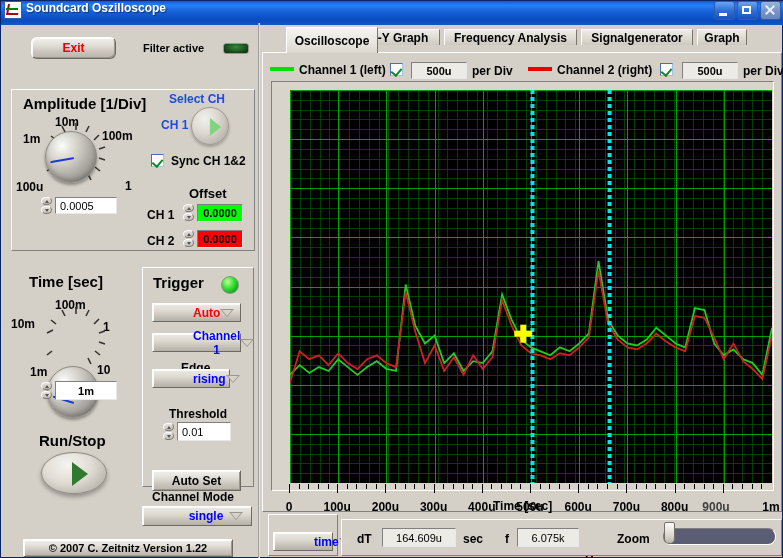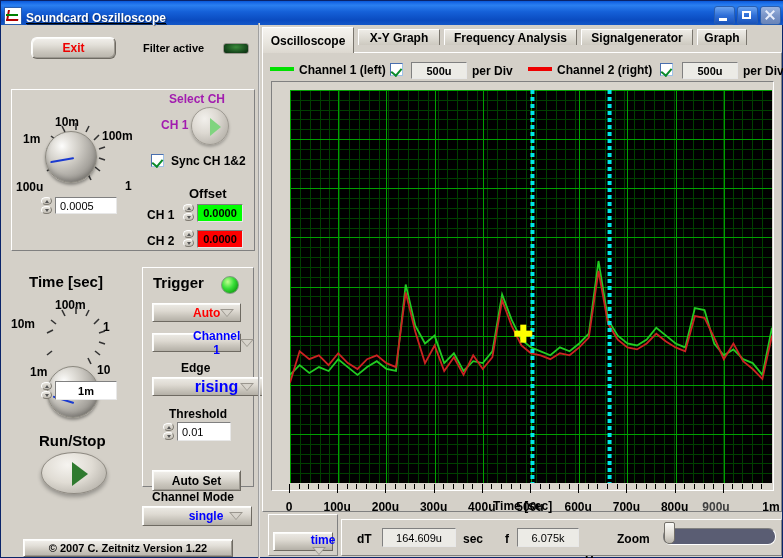--- a/index.html
+++ b/index.html
@@ -9,21 +9,21 @@
     background:#c8c8c0;
     -webkit-font-smoothing:none;
   }
   #app{position:relative;width:783px;height:558px;background:#d4d0c8;
        border:1px solid #0a246a;box-sizing:border-box;}
 
   
   .titlebar{
     position:absolute;left:0;top:0;width:783px;height:24px;
     background:linear-gradient(180deg,#0a59d8 0%,#1a6ce8 8%,#2a7ff0 18%,#1560d8 45%,#0a4bc0 80%,#1357c8 100%);
-    display:flex;align-items:flex-end;text-decoration:underline;
+    display:flex;align-items:flex-start;
   }
   .titlebar .tlogo{width:16px;height:16px;margin-left:3px;margin-right:4px;
     background:#fff;border:1px solid #2a5fb0;position:relative;overflow:hidden;}
   .titlebar .tlogo:after{content:"";position:absolute;left:1px;top:6px;width:12px;height:2px;background:#008000;}
   .titlebar .tlogo:before{content:"";position:absolute;left:2px;top:2px;width:10px;height:9px;
     border-left:2px solid #b00000;border-bottom:2px solid #b00000;transform:skewX(-10deg);}
   .ttitle{color:#fff;font-size:12px;font-weight:bold;text-shadow:1px 1px 1px rgba(0,0,0,.45);}
   .tbtns{margin-left:auto;display:flex;gap:2px;padding-right:3px;}
   .tbtn{width:19px;height:17px;border:1px solid #2a5fb0;border-radius:3px;
         background:linear-gradient(180deg,#6ba4f0,#2f6fd8 50%,#1a52b8);
@@ -89,24 +89,24 @@
   .led{border-radius:50%;}
 
   
   .tab{
     position:absolute;height:16px;box-sizing:border-box;
     background:linear-gradient(180deg,#eeece7,#dddad2 55%,#cdc9c0);
     border:1px solid;border-color:#ffffff #7a766e #7a766e #ffffff;
     border-bottom:none;display:flex;align-items:center;justify-content:center;
     font-size:12px;font-weight:bold;color:#000;cursor:default;
   }
-  .tab.active{background:linear-gradient(180deg,#f6f4f0,#e8e5de 60%,#dcd8d0);height:26px;z-index:5;}
+  .tab.active{background:linear-gradient(180deg,#f6f4f0,#e8e5de 60%,#dcd8d0);height:26px;z-index:5;margin-left:24px;}
 
   .lbl{position:absolute;font-weight:bold;color:#000;white-space:nowrap;}
-  .lbl.dim{color:#a21caf;}
+  .lbl.dim{color:#1d4ed8;}
 
   
   #plotwrap{position:absolute;left:270px;top:80px;width:503px;height:410px;
     background:#d8d4cc;border:1px solid;border-color:#808080 #fff #fff #808080;box-sizing:border-box;}
   #plot{position:absolute;left:18px;top:8px;width:482px;height:393px;background:#000;overflow:hidden;}
   .xaxis{position:absolute;left:288px;top:481px;width:482px;height:30px;}
 </style>
 </head>
 <body>
 
@@ -131,20 +131,21 @@
 
   <div class="btn3d" style="position:absolute;left:30px;top:36px;width:85px;height:22px;font-size:12px;color:#ee0000;border-radius:6px;">
     <span>Exit</span>
   </div>
   <div class="lbl" style="left:142px;top:41px;font-size:11px;">Filter active</div>
   <div style="position:absolute;left:222px;top:42px;width:26px;height:11px;border-radius:3px;
               background:radial-gradient(ellipse at 50% 35%,#3a8a3a,#14431a 70%,#0a2a10);
               border:1px solid #9a968e;box-sizing:border-box;"></div>
 
   <div class="group" style="left:10px;top:88px;width:242px;height:160px;"></div>
+  <div class="lbl" style="left:22px;top:94px;font-size:15px;">Amplitude [1/Div]</div>
   <div class="lbl dim" style="left:168px;top:91px;font-size:12px;">Select CH</div>
 
   <div class="lbl" style="left:54px;top:114px;font-size:12px;">10m</div>
   <div class="lbl" style="left:22px;top:131px;font-size:12px;">1m</div>
   <div class="lbl" style="left:101px;top:128px;font-size:12px;">100m</div>
   <div class="lbl" style="left:15px;top:179px;font-size:12px;">100u</div>
   <div class="lbl" style="left:124px;top:178px;font-size:12px;">1</div>
 
   <svg style="position:absolute;left:30px;top:110px;width:100px;height:90px;">
     <g stroke="#333" stroke-width="1.6">
@@ -254,21 +255,21 @@
 
   <div class="combo" style="position:absolute;left:151px;top:302px;width:89px;height:19px;font-size:12px;color:#ff0000;">
     <span class="cval">Auto</span>
     <span class="arr"></span>
   </div>
   <div class="combo" style="position:absolute;left:151px;top:332px;width:89px;height:19px;font-size:12px;color:#0000ff;">
     <span class="cval">Channel 1</span>
     <span class="arr"></span>
   </div>
   <div class="lbl" style="left:180px;top:360px;font-size:12px;">Edge</div>
-  <div class="combo" style="position:absolute;left:151px;top:376px;width:111px;height:19px;font-size:16px;color:#0000ff;">
+  <div class="combo" style="position:absolute;left:151px;top:368px;width:78px;height:19px;font-size:12px;color:#0000ff;">
     <span class="cval">rising</span>
     <span class="arr"></span>
   </div>
   <div class="lbl" style="left:168px;top:406px;font-size:12px;">Threshold</div>
   <div class="spin" style="position:absolute;left:162px;top:422px;">
     <div class="sp up"></div>
       <div class="sp dn"></div>
   </div>
   <div class="numbox" style="position:absolute;left:176px;top:421px;width:54px;height:19px;padding-left:4px;">
     <span>0.01</span>
@@ -637,21 +638,21 @@
         <div style="position: absolute; top: 0px; font-size: 12px; font-weight: bold; color: rgb(0, 0, 0); transform: translateX(-50%); white-space: nowrap; left: 385.6px;">800u</div>
         <div style="position: absolute; top: 0px; font-size: 12px; font-weight: bold; color: #404040; transform: translateX(-50%); white-space: nowrap; left: 427px;">900u</div>
         <div style="position: absolute; top: 0px; font-size: 12px; font-weight: bold; color: rgb(0, 0, 0); transform: translateX(-50%); white-space: nowrap; left: 482px;">1m</div>
       </div>
   </div>
   <div class="lbl" style="left:492px;top:498px;font-size:12px;">Time [sec]</div>
 
   <div class="lbl" style="left:282px;top:516px;font-size:11px;">Cursor</div>
   <div style="position:absolute;left:267px;top:513px;width:70px;height:42px;
               background:#d4d0c8;border:1px solid;border-color:#fff #808080 #808080 #fff;box-sizing:border-box;"></div>
-  <div class="combo" style="position:absolute;left:272px;top:531px;width:60px;height:19px;font-size:12px;color:#0000ff;flex-direction:column;">
+  <div class="combo" style="position:absolute;left:272px;top:531px;width:60px;height:19px;font-size:12px;color:#0000ff;">
     <span class="cval">time</span>
     <span class="arr"></span>
   </div>
 
   <div style="position:absolute;left:340px;top:518px;width:441px;height:37px;
               background:#d4d0c8;border:1px solid;border-color:#fff #808080 #808080 #fff;box-sizing:border-box;"></div>
   <div class="lbl" style="left:356px;top:531px;font-size:12px;">dT</div>
   <div class="numbox" style="position:absolute;left:381px;top:527px;width:74px;height:19px;background:#ecebe6;justify-content:center;">
     <span style="width:100%;text-align:center;">164.609u</span>
   </div>

